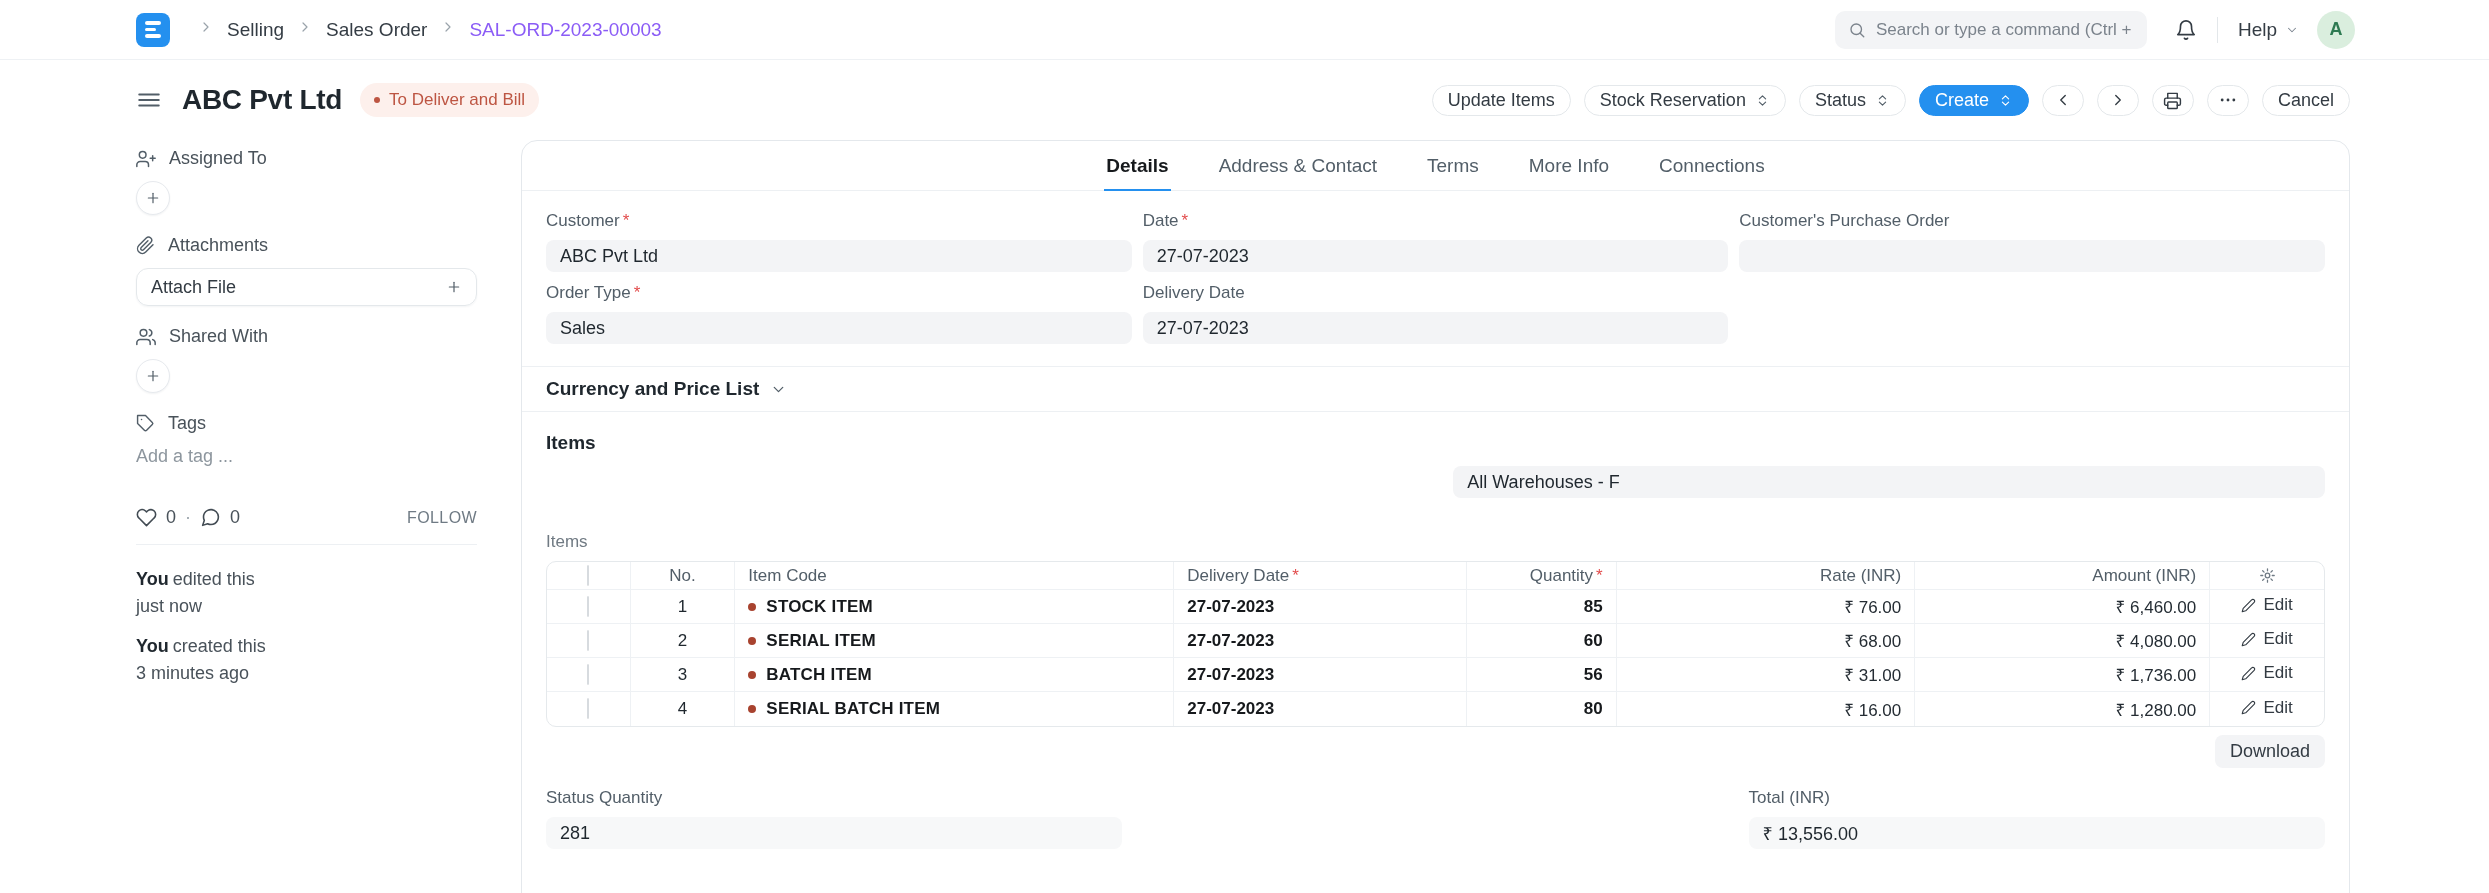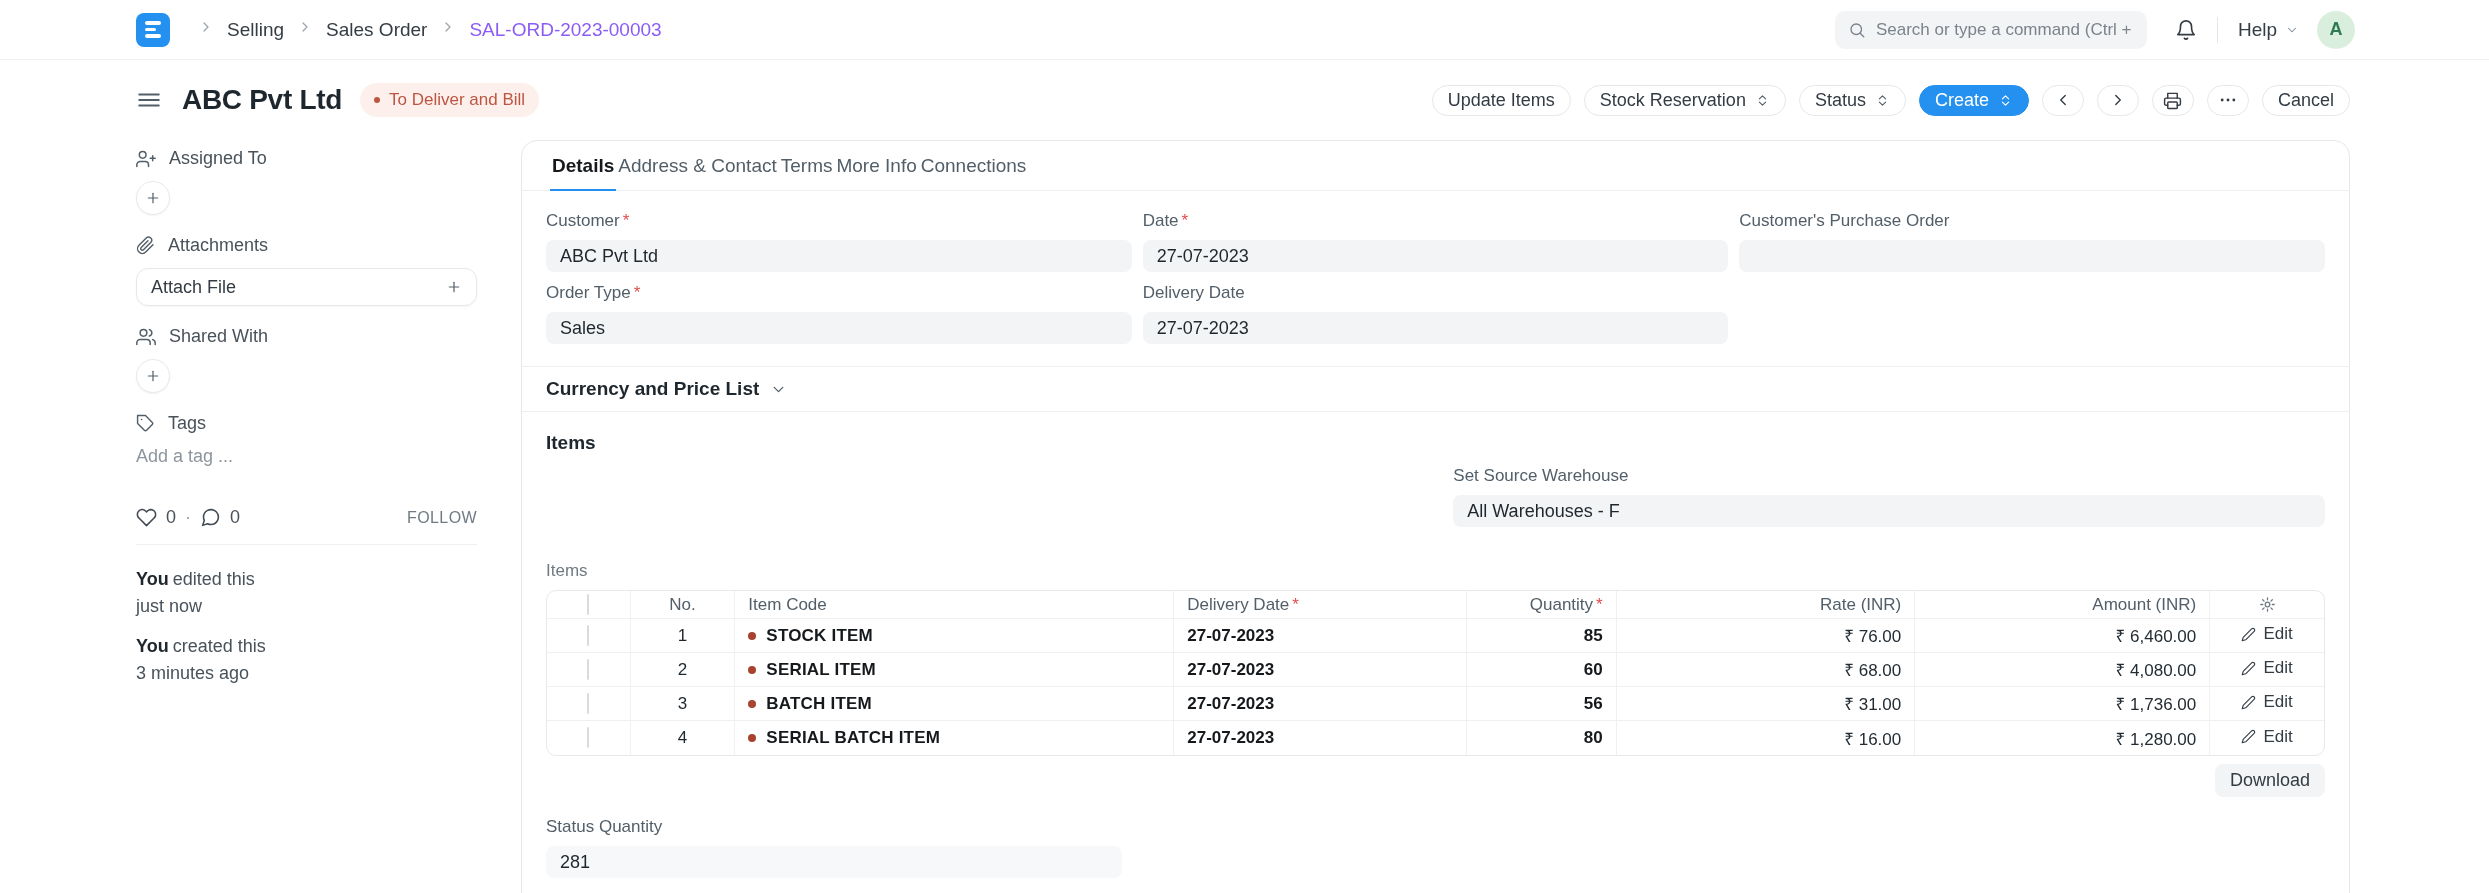--- a/index.html
+++ b/index.html
@@ -57,21 +57,21 @@
   .likes-row .heart, .likes-row .bubble { color:#424b53; cursor:pointer; }
   .likes-row .mid { color:#9aa3ab; }
   .follow { margin-left:auto; font-size:16px; color:#6f7a84; letter-spacing:.4px; font-weight:500; cursor:pointer; }
   .side-divider { border-top:1px solid #edf0f3; margin-top:16px; }
   .activity { margin-top:24px; }
   .activity-entry { margin-bottom:20px; font-size:18px; color:#49525a; line-height:20px; }
   .activity-entry b { color:#1f272e; font-weight:700; margin-right:4px; }
   .activity-time { margin-top:7px; }
 
   
-  .tabs { display:flex; padding:0 28px; border-bottom:1px solid #edf0f3; }
+  .tabs { display:flex; gap:46px; padding:0 28px; border-bottom:1px solid #edf0f3;justify-content:center; }
   .tab { padding:14px 2px 12px; font-size:19px; color:#525e68; font-weight:500; border-bottom:2px solid transparent; margin-bottom:-1px; cursor:pointer; }
   .tab.active { color:#16191c; font-weight:700; border-bottom-color:#2490ef; }
 
   
   .form-grid { display:grid; grid-template-columns:1fr 1fr 1fr; column-gap:40px; row-gap:20px; padding:20px 24px 22px;gap:11px; }
   .field-label { font-size:17px; color:#525e68; margin-bottom:9px; display:block; }
   .req { color:#e24c4c; margin-left:3px; }
   .control { height:32px; background:#f3f4f6; border-radius:8px; padding:0 14px; font-size:18px; color:#1f272e; display:flex; align-items:center; cursor:text; }
   .control.readonly { background:#f7f8f9; cursor:default; }
 
@@ -386,21 +386,20 @@
           </svg>
         </span>
     </div>
 
     <div class="section-divider"></div>
 
     <div class="items-section">
       <div class="items-heading">Items</div>
 
       <div class="warehouse">
-        <span class="field-label">Set Source Warehouse</span>
         <div class="control">All Warehouses - F</div>
       </div>
 
       <div class="grid-label">Items</div>
 
       <div class="tbl-wrap">
         <table class="items">
           <colgroup>
             <col style="width:4.7%">
               <col style="width:5.9%">
@@ -515,17 +514,21 @@
 
       <div class="download-row">
         <span class="download-btn">Download</span>
       </div>
 
       <div class="totals">
         <div class="tblock">
           <span class="field-label">Status Quantity</span>
           <div class="control readonly">281</div>
         </div>
+        <div class="tblock">
+          <span class="field-label">Total (INR)</span>
+          <div class="control readonly">₹ 13,556.00</div>
+        </div>
       </div>
     </div>
 
   </div>
 </div>
 
 </body></html>

